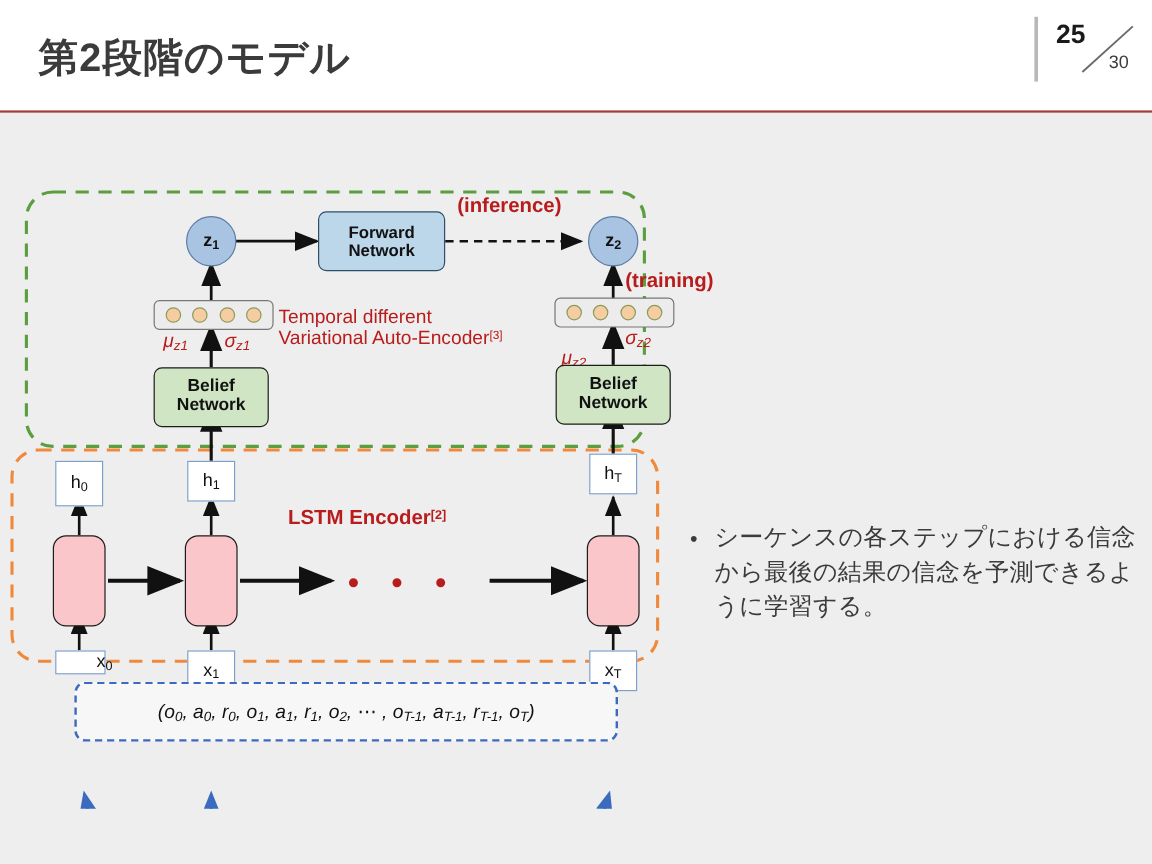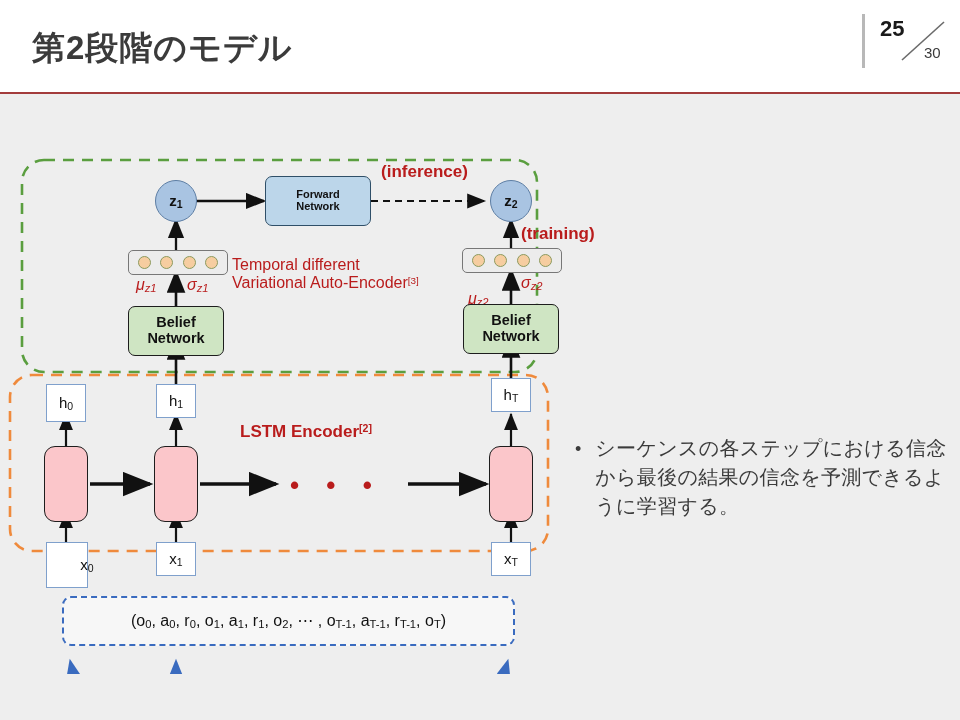--- a/index.html
+++ b/index.html
@@ -55,21 +55,21 @@
   #diagram svg{position:absolute;left:0;top:0;}
 
   
   .node{position:absolute;box-sizing:border-box;
         display:flex;align-items:center;justify-content:center;
         text-align:center;}
 
   .box-fwd{
     border:1.6px solid #2f4f68;border-radius:7px;
     background:#bcd6ea;
-    font-size:11px;font-weight:700;color:#111;line-height:1.08;
+    font-size:14px;font-weight:700;color:#111;line-height:1.08;
   }
   .box-belief{
     border:1.8px solid #1d1d1d;border-radius:7px;
     background:#cfe5c3;
     font-size:14.5px;font-weight:700;color:#111;line-height:1.08;
   }
   .circ-z{
     border:1.2px solid #5d7ea4;border-radius:50%;
     background:#a9c4e2;
     font-size:15px;font-weight:700;color:#111;
@@ -263,31 +263,31 @@
     <div class="lbl lbl-lstm" style="left:240px;top:328px;">
       <span>LSTM Encoder</span><span class="sup">[2]</span>
     </div>
 
     <div class="node lstm-cell" style="left:44px;top:352px;width:44px;height:76px;"></div>
     <div class="node lstm-cell" style="left:154px;top:352px;width:44px;height:76px;"></div>
     <div class="node lstm-cell" style="left:489px;top:352px;width:44px;height:76px;"></div>
 
     <div class="lbl" style="left:290px;top:376px;font-size:26px;letter-spacing:10px;font-weight:700;">• • •</div>
 
-    <div class="node box-x" style="left:46px;top:448px;width:40px;height:46px;padding-left:40px;">
+    <div class="node box-x" style="left:46px;top:448px;width:40px;height:20px;padding-left:40px;">
       <span><span>x</span><span class="sub">0</span></span>
     </div>
     <div class="node box-x" style="left:156px;top:448px;width:40px;height:34px;">
       <span><span>x</span><span class="sub">1</span></span>
     </div>
     <div class="node box-x" style="left:491px;top:448px;width:40px;height:34px;">
       <span><span>x</span><span class="sub">T</span></span>
     </div>
 
-    <div class="seqbox" style="left:62px;top:502px;width:453px;height:50px;">
+    <div class="seqbox" style="left:62px;top:474px;width:453px;height:50px;font-style:italic;">
       <span>(o<span class="sub">0</span>, a<span class="sub">0</span>, r<span class="sub">0</span>, o<span class="sub">1</span>, a<span class="sub">1</span>, r<span class="sub">1</span>, o<span class="sub">2</span>, ⋯ , o<span class="sub">T-1</span>, a<span class="sub">T-1</span>, r<span class="sub">T-1</span>, o<span class="sub">T</span>)</span>
     </div>
   </div>
 
   <div id="bullet-block">
     <div id="bullet-dot">•</div>
     <div id="bullet-text">シーケンスの各ステップにおける信念から最後の結果の信念を予測できるように学習する。</div>
   </div>
 
 </div>

